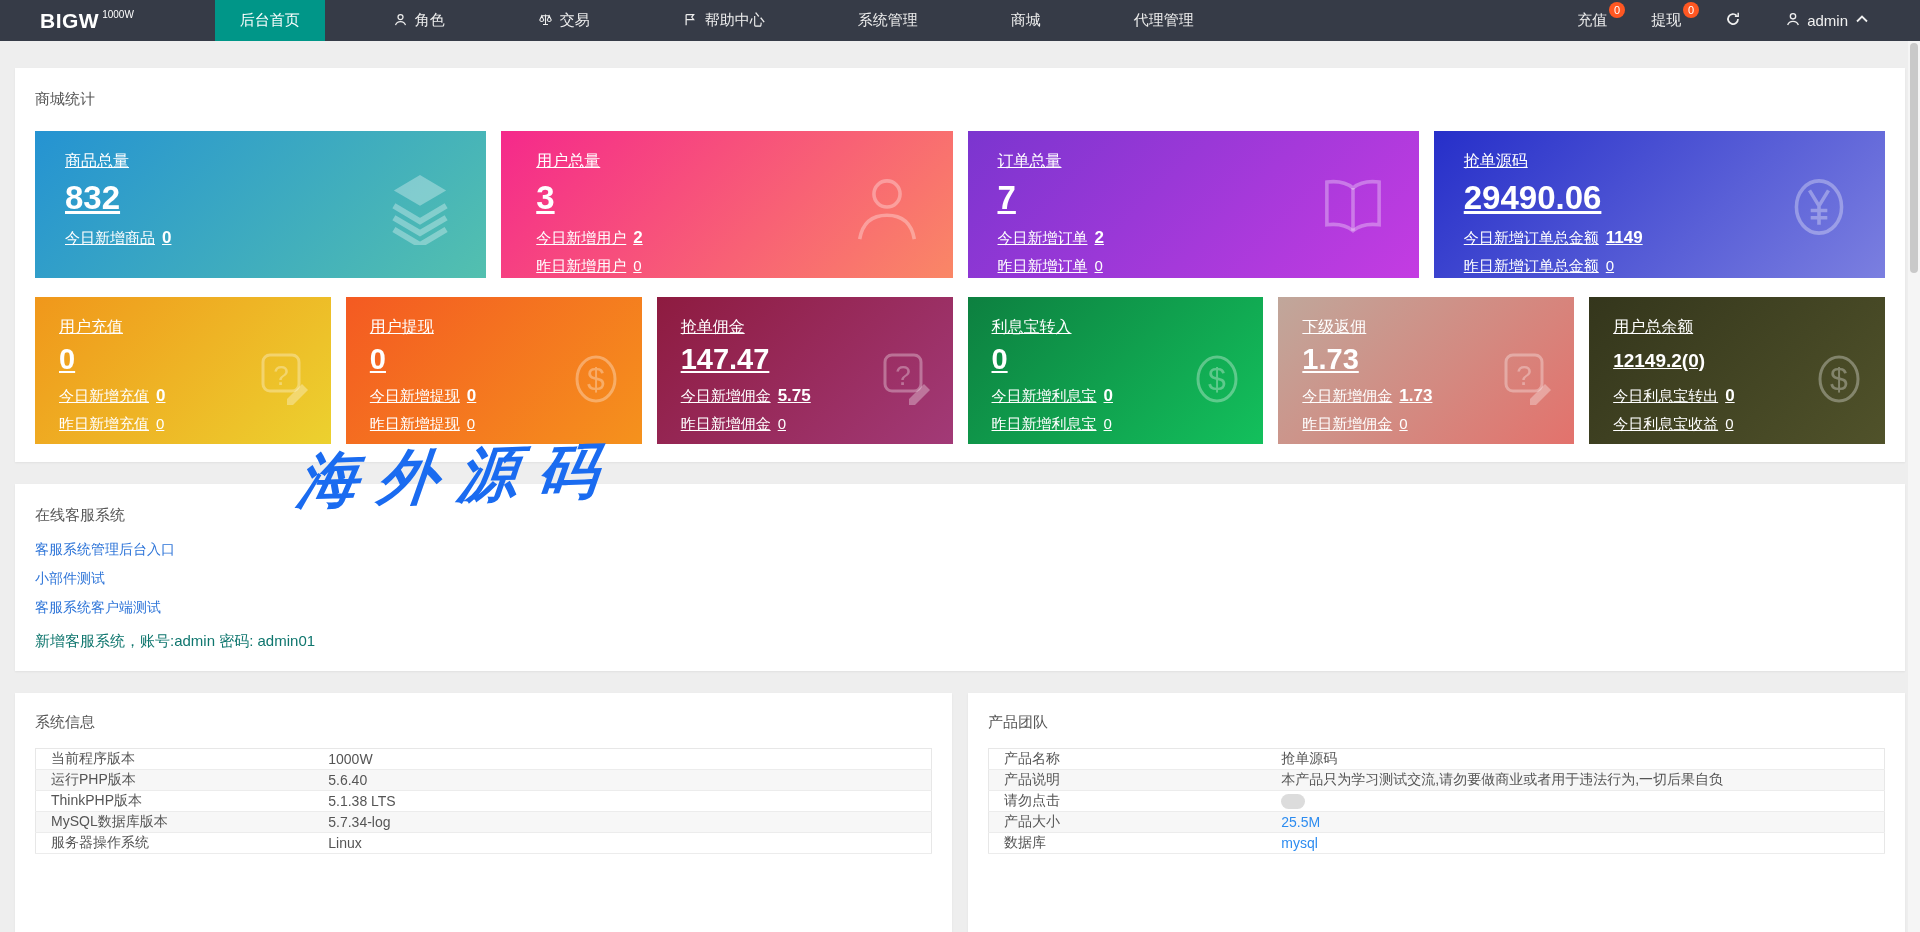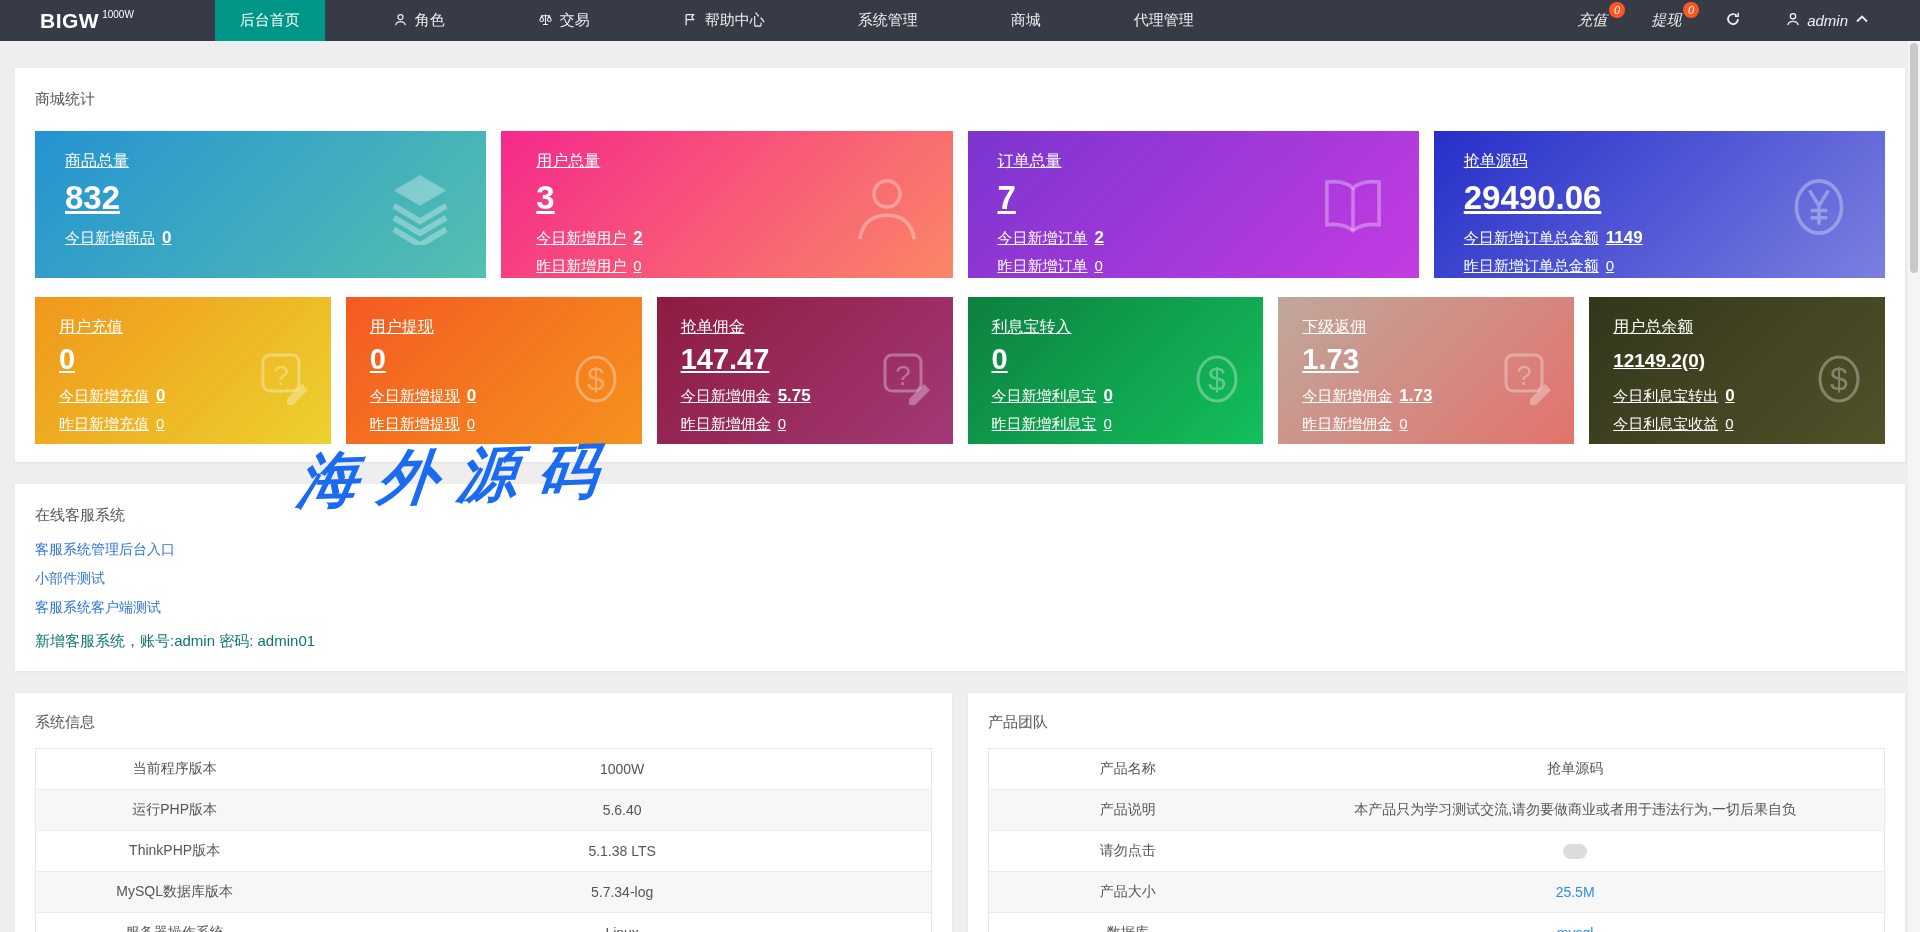--- a/index.html
+++ b/index.html
@@ -8,21 +8,21 @@
 
   
   .nav { height:41px; background:#363b47; display:flex; align-items:stretch; color:#f0f0f0; position:relative; z-index:40; }
   .logo { display:flex; align-items:center; padding:0 38px 0 40px; color:#fff; }
   .logo-main { font-size:21px; font-weight:bold; letter-spacing:.5px; }
   .logo sup { font-size:10px; margin-left:3px; position:relative; top:-6px; }
   .menu { display:flex; align-items:stretch; }
   .menu-item { display:flex; align-items:center; gap:7px; padding:0 25px; font-size:15px; cursor:pointer; color:#ededed;margin-left:43px; }
   .menu-item.active { background:#009688; color:#fff; }
   .menu-item svg { width:15px; height:15px; }
-  .nav-right { margin-left:auto; display:flex; align-items:stretch; margin-right:28px;font-style:italic; }
+  .nav-right { margin-left:auto; display:flex; align-items:stretch; margin-right:28px; }
   .nav-right-item { position:relative; display:flex; align-items:center; gap:6px; padding:0 22px; font-size:15px; cursor:pointer; }
   .nav-right-item svg { width:16px; height:16px; }
   .badge { position:absolute; top:2px; right:4px; background:#ff5722; color:#fff; font-size:11px;
            min-width:16px; height:16px; line-height:16px; border-radius:8px; text-align:center; padding:0 3px; }
 
   
   .main { padding:27px 15px 0 15px; }
   .panel { background:#fff; box-shadow:0 1px 2px rgba(0,0,0,.06); margin-bottom:22px; }
   .panel.stats { padding:22px 20px 18px 20px; }
   .panel.service { padding:22px 20px 20px 20px; }
@@ -54,21 +54,21 @@
     font-family:"DejaVu Serif","Liberation Serif",serif; }
 
   
   .svc-link { display:block; color:#2d74d8; font-size:14px; margin-bottom:11px; cursor:pointer; text-decoration:none; }
   .svc-note { font-size:15px; color:#0f766e; margin-top:15px; }
 
   
   .bottom-grid { display:grid; grid-template-columns:1fr 1fr; gap:16px; }
   .panel.info { padding:20px 20px 20px 20px; min-height:300px; margin-bottom:0; }
   .info-table { width:100%; border-collapse:collapse; border:1px solid #e7e7e7; font-size:14px; color:#555; }
-  .info-table td { padding:11px 15px; border-bottom:1px solid #ececec;text-align:center; }
+  .info-table td { padding:1px 15px; border-bottom:1px solid #ececec; }
   .info-table tr:nth-child(even) { background:#f7f7f7; }
   .t-label { width:31%; }
   .t-value.link { color:#2d8cf0; cursor:pointer; }
   .mini-badge { display:inline-block; min-width:24px; height:15px; background:#dcdcdc; border-radius:8px; vertical-align:middle; }
 
   
   .scrollbar { position:fixed; right:0; top:41px; bottom:0; width:12px; background:#f5f5f5; z-index:80; }
   .scrollbar .thumb { position:absolute; top:2px; left:2px; width:8px; height:230px; background:#c9c9c9; border-radius:4px; }
 </style>
 </head>

